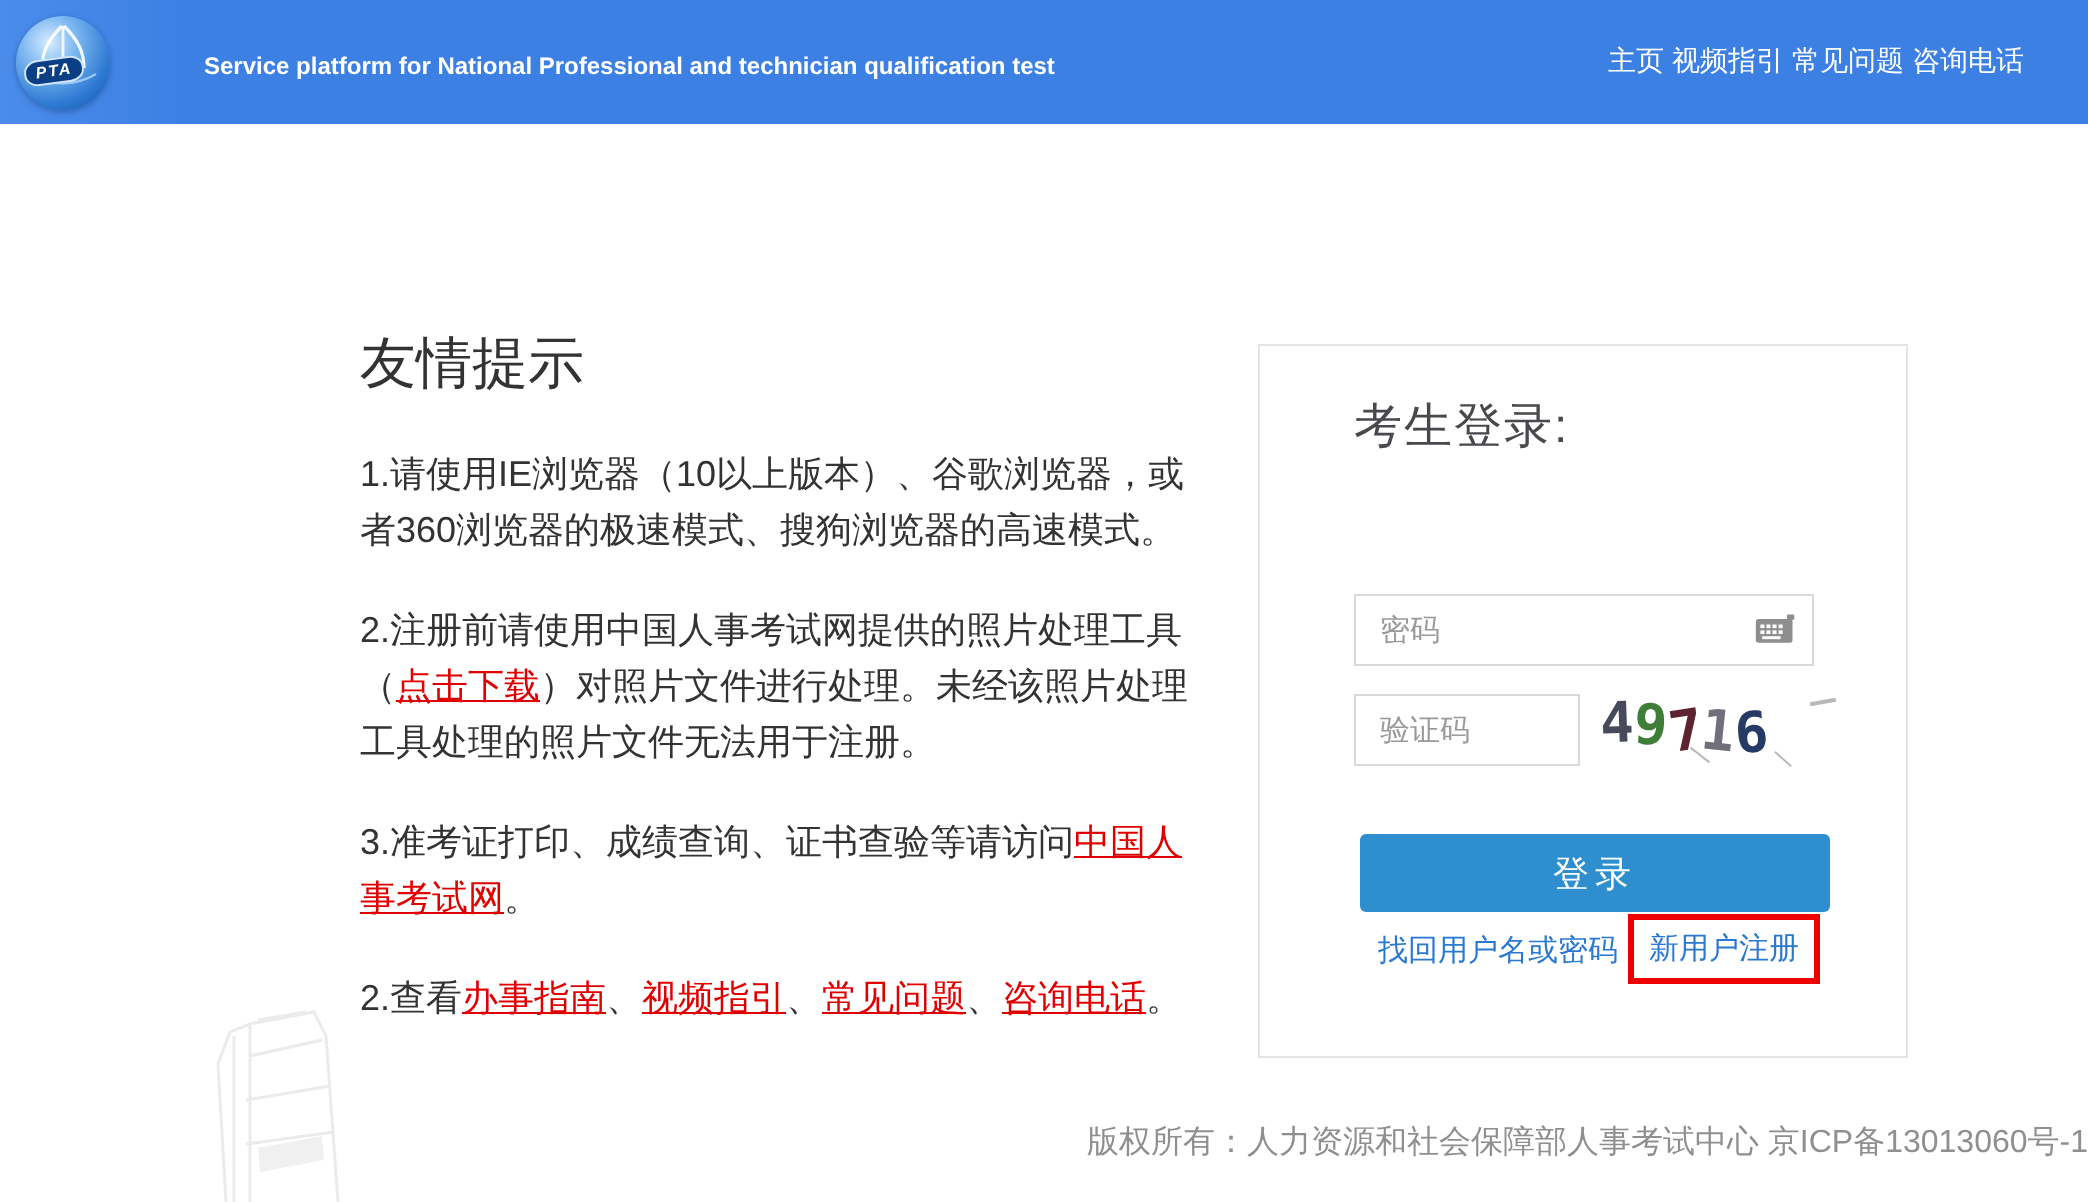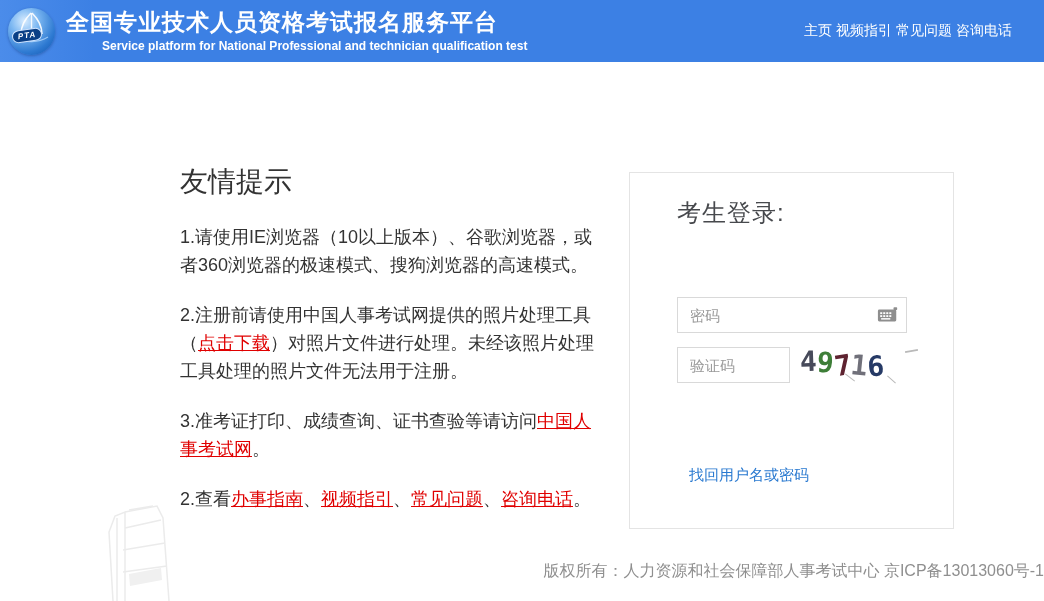--- a/index.html
+++ b/index.html
@@ -113,21 +113,20 @@
     <div class="logo">
       <svg viewBox="0 0 47 47">
         <path d="M23 5 C16 12 13 18 13 26" stroke="#ffffff" stroke-width="1.6" fill="none" opacity="0.9"></path>
         <path d="M24 5 C31 12 34 18 34 26" stroke="#ffffff" stroke-width="1.6" fill="none" opacity="0.9"></path>
         <path d="M23.5 5 L23.5 22" stroke="#ffffff" stroke-width="1.4" fill="none" opacity="0.85"></path>
         <path d="M8 30 C18 35 30 35 40 29" stroke="#bfe0ff" stroke-width="1.2" fill="none" opacity="0.7"></path>
       </svg>
       <span class="pta-band">PTA</span>
     </div>
     <div class="titles">
-      <div class="site-title">全国专业技术人员资格考试报名服务平台</div>
       <div class="site-sub">Service platform for National Professional and technician qualification test</div>
     </div>
     <div class="top-nav">
       <a>主页</a>
       <a>视频指引</a>
       <a>常见问题</a>
       <a>咨询电话</a>
     </div>
   </div>
 
@@ -174,22 +173,26 @@
         <span class="cap-d cap-1" style="color: rgb(62, 126, 56);">9</span>
         <span class="cap-d cap-2" style="color: rgb(94, 35, 48);">7</span>
         <span class="cap-d cap-3" style="color: rgb(112, 112, 122);">1</span>
         <span class="cap-d cap-4" style="color: rgb(38, 58, 102);">6</span>
       </div>
       <div class="cap-line cap-line1"></div>
       <div class="cap-line cap-line2"></div>
       <div class="cap-line cap-line3"></div>
     </div>
 
+    <button class="login-btn">登录</button>
 
     <a class="forgot-link">找回用户名或密码</a>
+    <span class="register-box">
+      <a>新用户注册</a>
+    </span>
   </div>
 
   <svg class="building" viewBox="0 0 95 113">
     <g stroke="#ebebeb" stroke-width="1.5" fill="none">
       <path d="M18 113 L14 44 L20 28 L30 24 L30 113"></path>
       <path d="M30 24 L62 18 L68 30 L74 113"></path>
       <path d="M30 40 L66 32"></path>
       <path d="M28 62 L70 55"></path>
       <path d="M28 84 L72 78"></path>
       <path d="M22 30 L22 113"></path>

